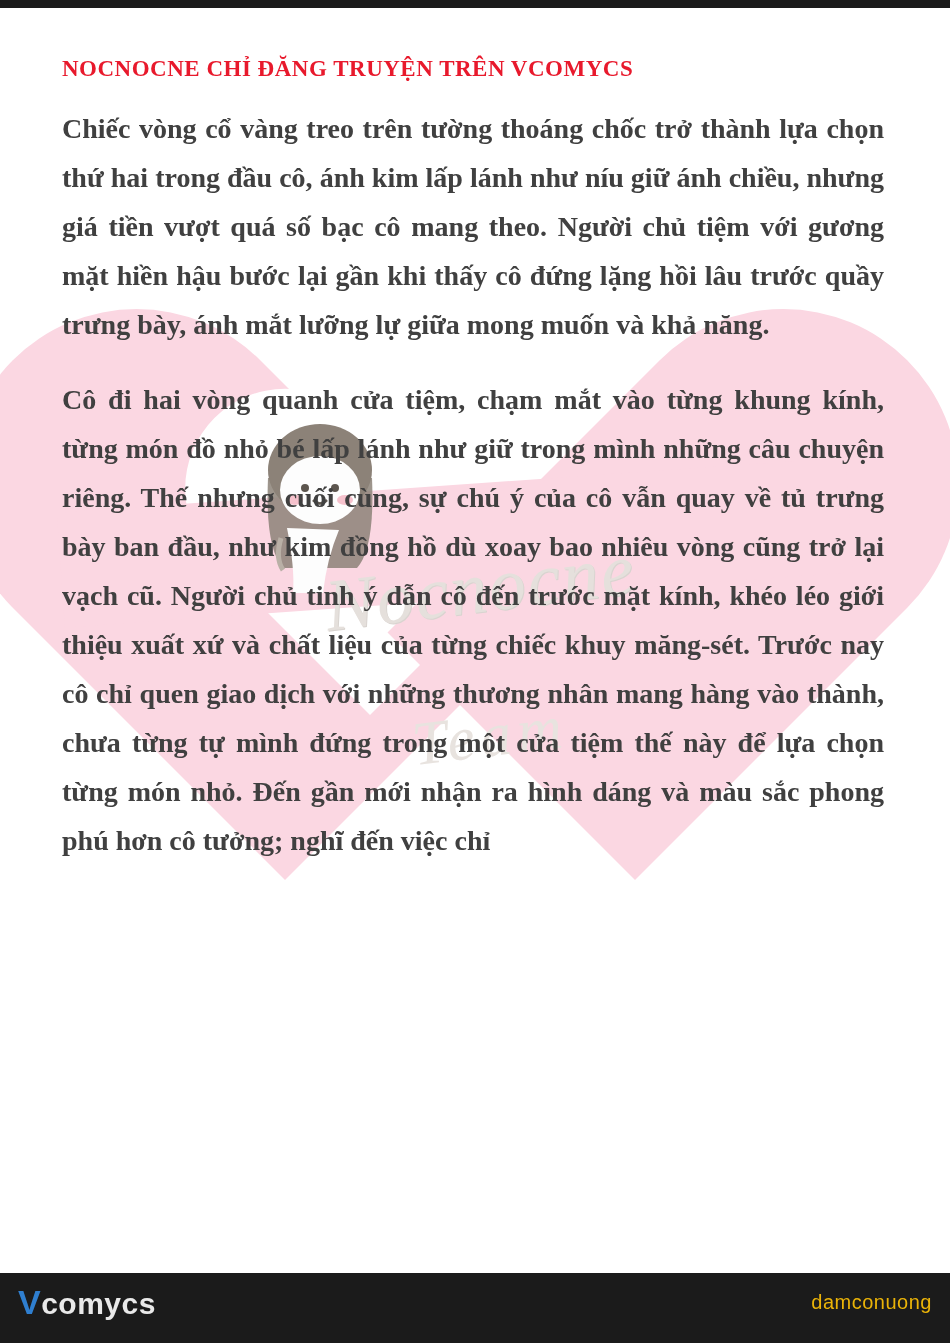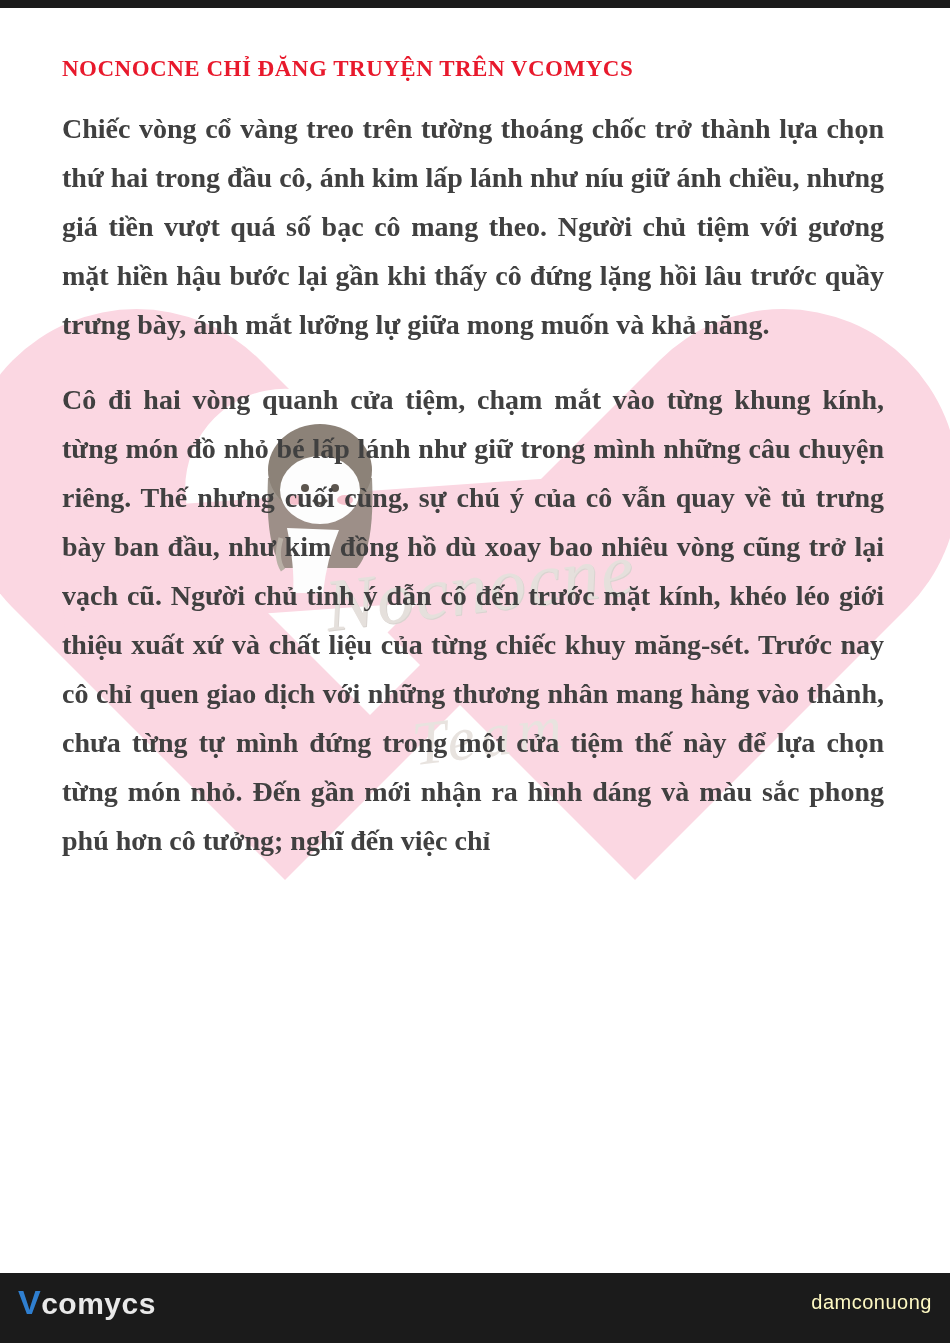--- a/index.html
+++ b/index.html
@@ -191,21 +191,21 @@
   .footer-logo .v {
     color: #2f7fd0;
     font-size: 34px;
   }
   .footer-right {
     position: absolute;
     right: 18px;
     top: 18px;
     font-family: "Liberation Sans", sans-serif;
     font-size: 20px;
-    color: #fef9c3;
+    color: #eab308;
     letter-spacing: 0.5px;
   }
 </style>
 </head>
 <body>
 
 <div class="page">
 
   <div class="edge-top"></div>
 

